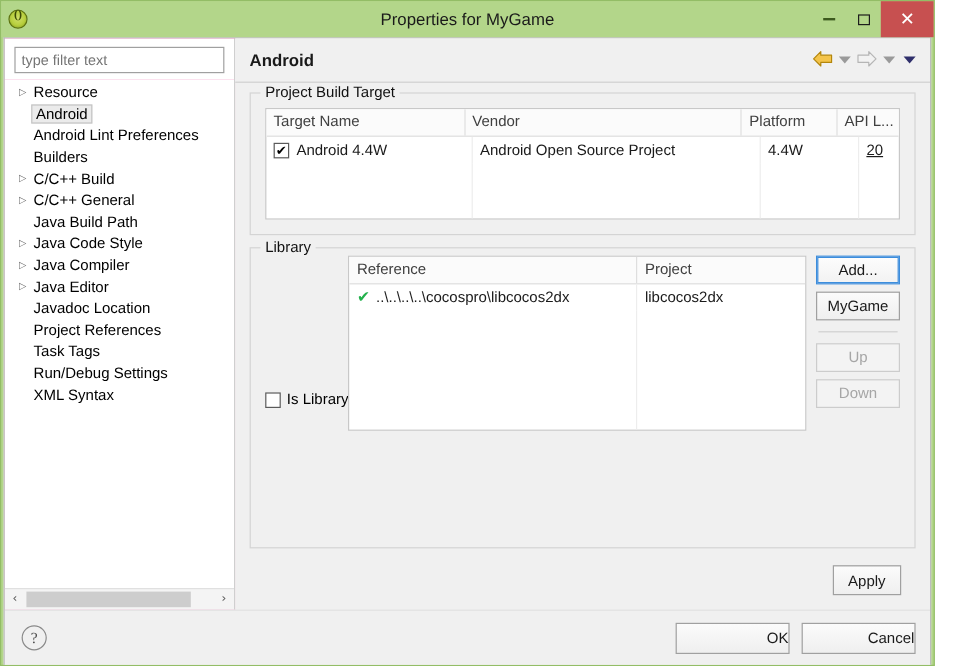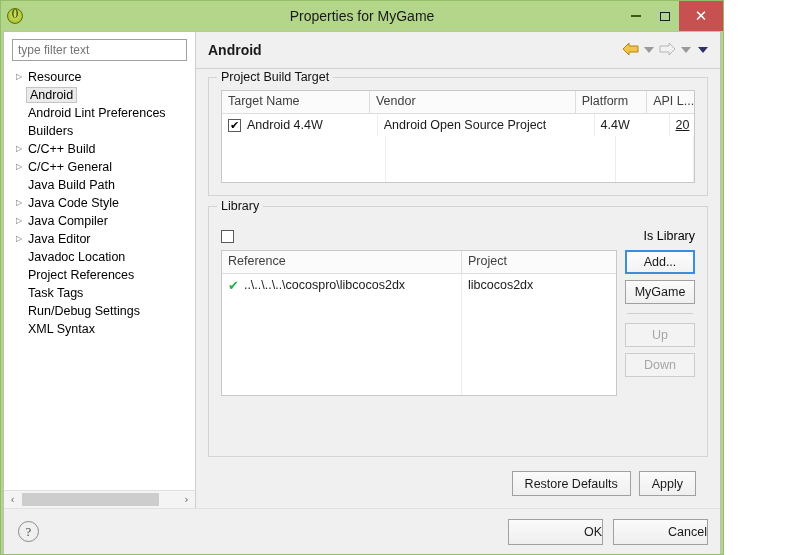--- a/index.html
+++ b/index.html
@@ -10,21 +10,21 @@
     width: 807px;
     height: 555px;
     font-family: "Liberation Sans", sans-serif;
     font-size: 12px;
     color: #000;
     background: #ffffff;
     overflow: hidden;
   }
   .window {
     position: relative;
-    width: 724px;
+    width: 779px;
     height: 555px;
     box-sizing: border-box;
     background: #b3d68a;
     border: 1px solid #93bd66;
     display: flex;
     flex-direction: column;
   }
   
   .titlebar {
     height: 30px;
@@ -558,21 +558,21 @@
                 <div class="col-fill" style="height:48px;">
                   <div class="fill-cell" style="width:172px;"></div>
                   <div class="fill-cell" style="width:240px;"></div>
                   <div class="fill-cell" style="width:82px;"></div>
                   <div class="fill-cell" style="flex:1 1 auto;"></div>
                 </div>
               </div>
             </div>
           </div>
 
-          <div class="group" style="flex:1 1 auto;display:flex;flex-direction:column;">
+          <div class="group" style="flex:1 1 auto;display:flex;flex-direction:row;">
             <div class="group-title">Library</div>
 
             <div class="lib-check">
               <span class="chkbox"></span>
               <span>Is Library</span>
             </div>
 
             <div class="lib-row" style="flex:1 1 auto;min-height:0;">
               <div class="tbl" style="flex:1 1 auto;height:146px;">
                 <div class="tbl-head">
@@ -598,21 +598,20 @@
                 <button class="btn focus">Add...</button>
                 <button class="btn">MyGame</button>
                 <div class="btn-sep"></div>
                 <button class="btn" disabled="">Up</button>
                 <button class="btn" disabled="">Down</button>
               </div>
             </div>
           </div>
 
           <div class="apply-row">
-            <button class="btn">Restore Defaults</button>
             <button class="btn">Apply</button>
           </div>
         </div>
       </div>
     </div>
 
     <div class="footer">
       <div class="help-icon">?</div>
       <div class="footer-btns">
         <button class="btn">OK</button>

